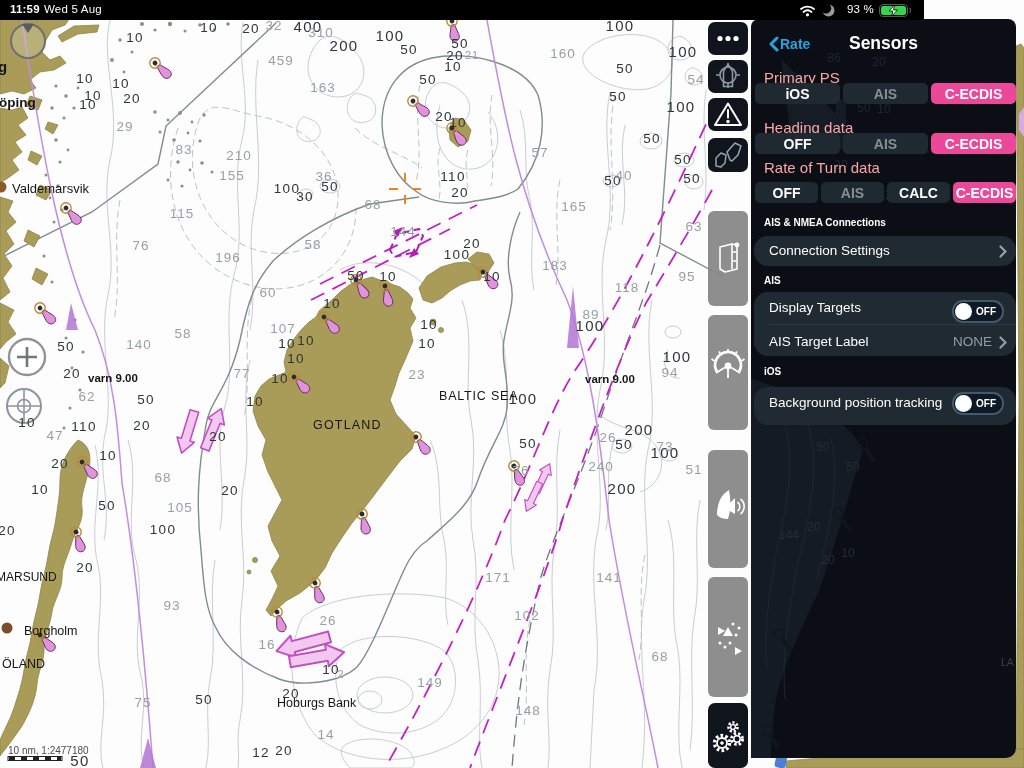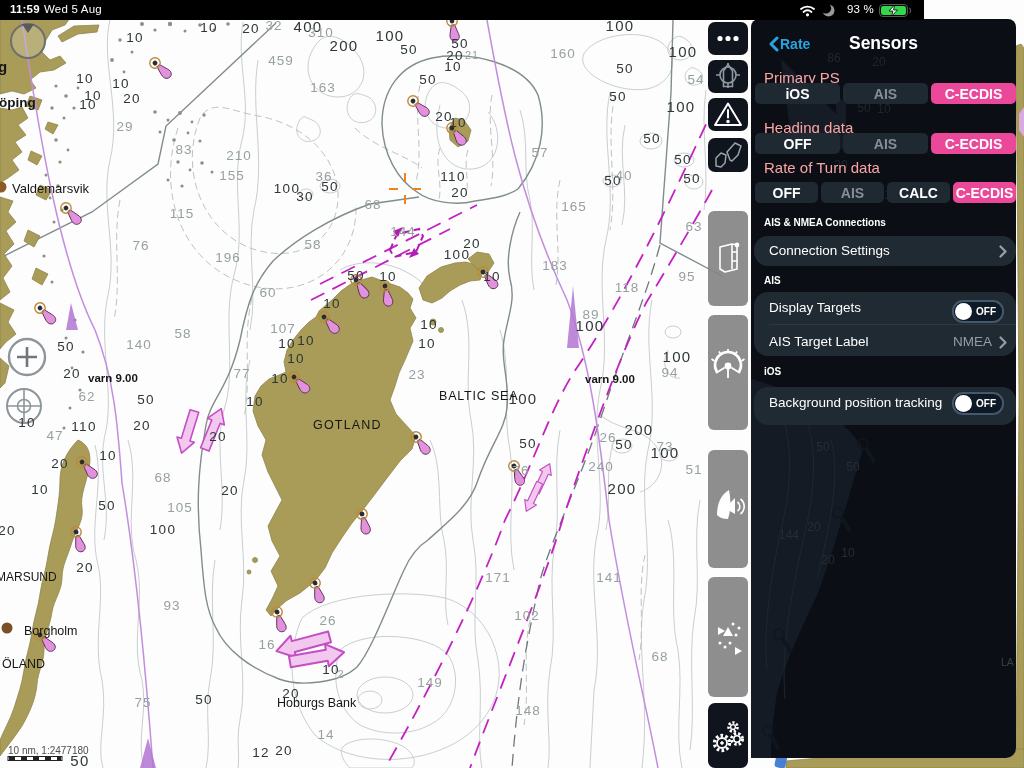--- a/index.html
+++ b/index.html
@@ -672,21 +672,21 @@
  </div>
  <div class="hdr" style="top:256px;">AIS</div>
  <div class="prow" style="top:273px;height:64px;">
   <div class="rowtxt" style="top:8px;">Display Targets</div>
   <div class="toggle" style="top:8px;">
           <div class="knob"></div>
           <div class="offtxt">OFF</div>
         </div>
   <div style="position:absolute;left:15px;right:0;top:32px;height:1px;background:#2e3840;"></div>
   <div class="rowtxt" style="top:42px;">AIS Target Label</div>
-  <div style="position:absolute;right:24px;top:42px;font-size:13.5px;color:#959da3;">NMEA</div>
+  <div style="position:absolute;right:24px;top:42px;font-size:13.5px;color:#959da3;">NONE</div>
   <svg class="chev" style="top:44px;" width="8" height="13">
           <path d="M1.5,1.5 L6.5,6.5 L1.5,11.5" stroke="#959da3" stroke-width="2.2" fill="none" stroke-linecap="round" stroke-linejoin="round"></path>
         </svg>
  </div>
  <div class="hdr" style="top:347px;">iOS</div>
  <div class="prow" style="top:368px;height:38px;">
   <div class="rowtxt" style="top:7.5px;">Background position tracking</div>
   <div class="toggle" style="top:5px;">
           <div class="knob"></div>
           <div class="offtxt">OFF</div>

